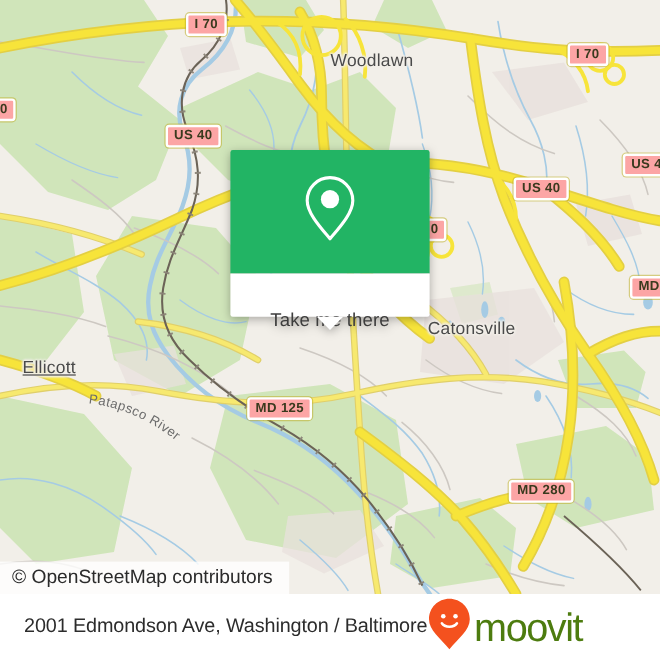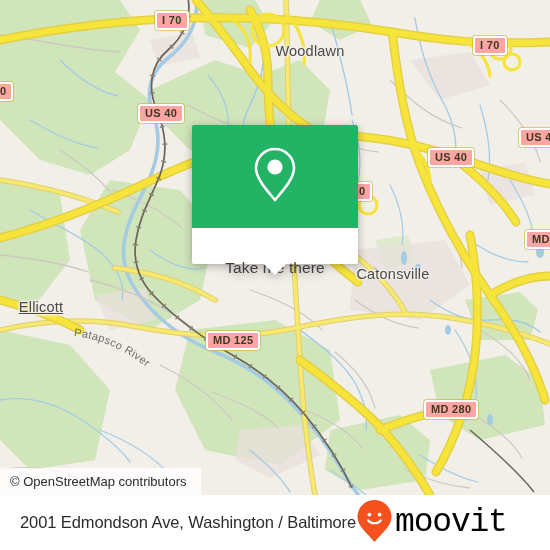--- a/index.html
+++ b/index.html
@@ -106,21 +106,21 @@
     position: absolute;
     left: 0;
     bottom: 0;
     height: 27px;
     padding-left: 10px;
     padding-right: 14px;
     display: flex;
     align-items: center;
     background: rgba(255,255,255,.80);
     color: #2b2b2b;
-    font-size: 13px;
+    font-size: 16px;
     font-family: "Liberation Sans", sans-serif;
     z-index: 30;
     white-space: nowrap;
     text-align: center;
   }
 
   
   #bottom-bar {
     position: absolute;
     left: 0;
@@ -141,23 +141,23 @@
     font-family: "Liberation Sans", sans-serif;
     letter-spacing: -.1px;
     white-space: nowrap;
   }
   #moovit-logo {
     display: flex;
     align-items: center;
     gap: 2px;
   }
   #moovit-wordmark {
-    color: #000000;
+    color: #4d7c0f;
     font-size: 33px;
-    font-family: Liberation Mono, monospace;
+    font-family: Liberation Sans, sans-serif;
     letter-spacing: -1.2px;
     line-height: 33px;
     font-weight: 400;
   }
 </style>
 </head>
 <body>
 
 <div id="map-root">
 

